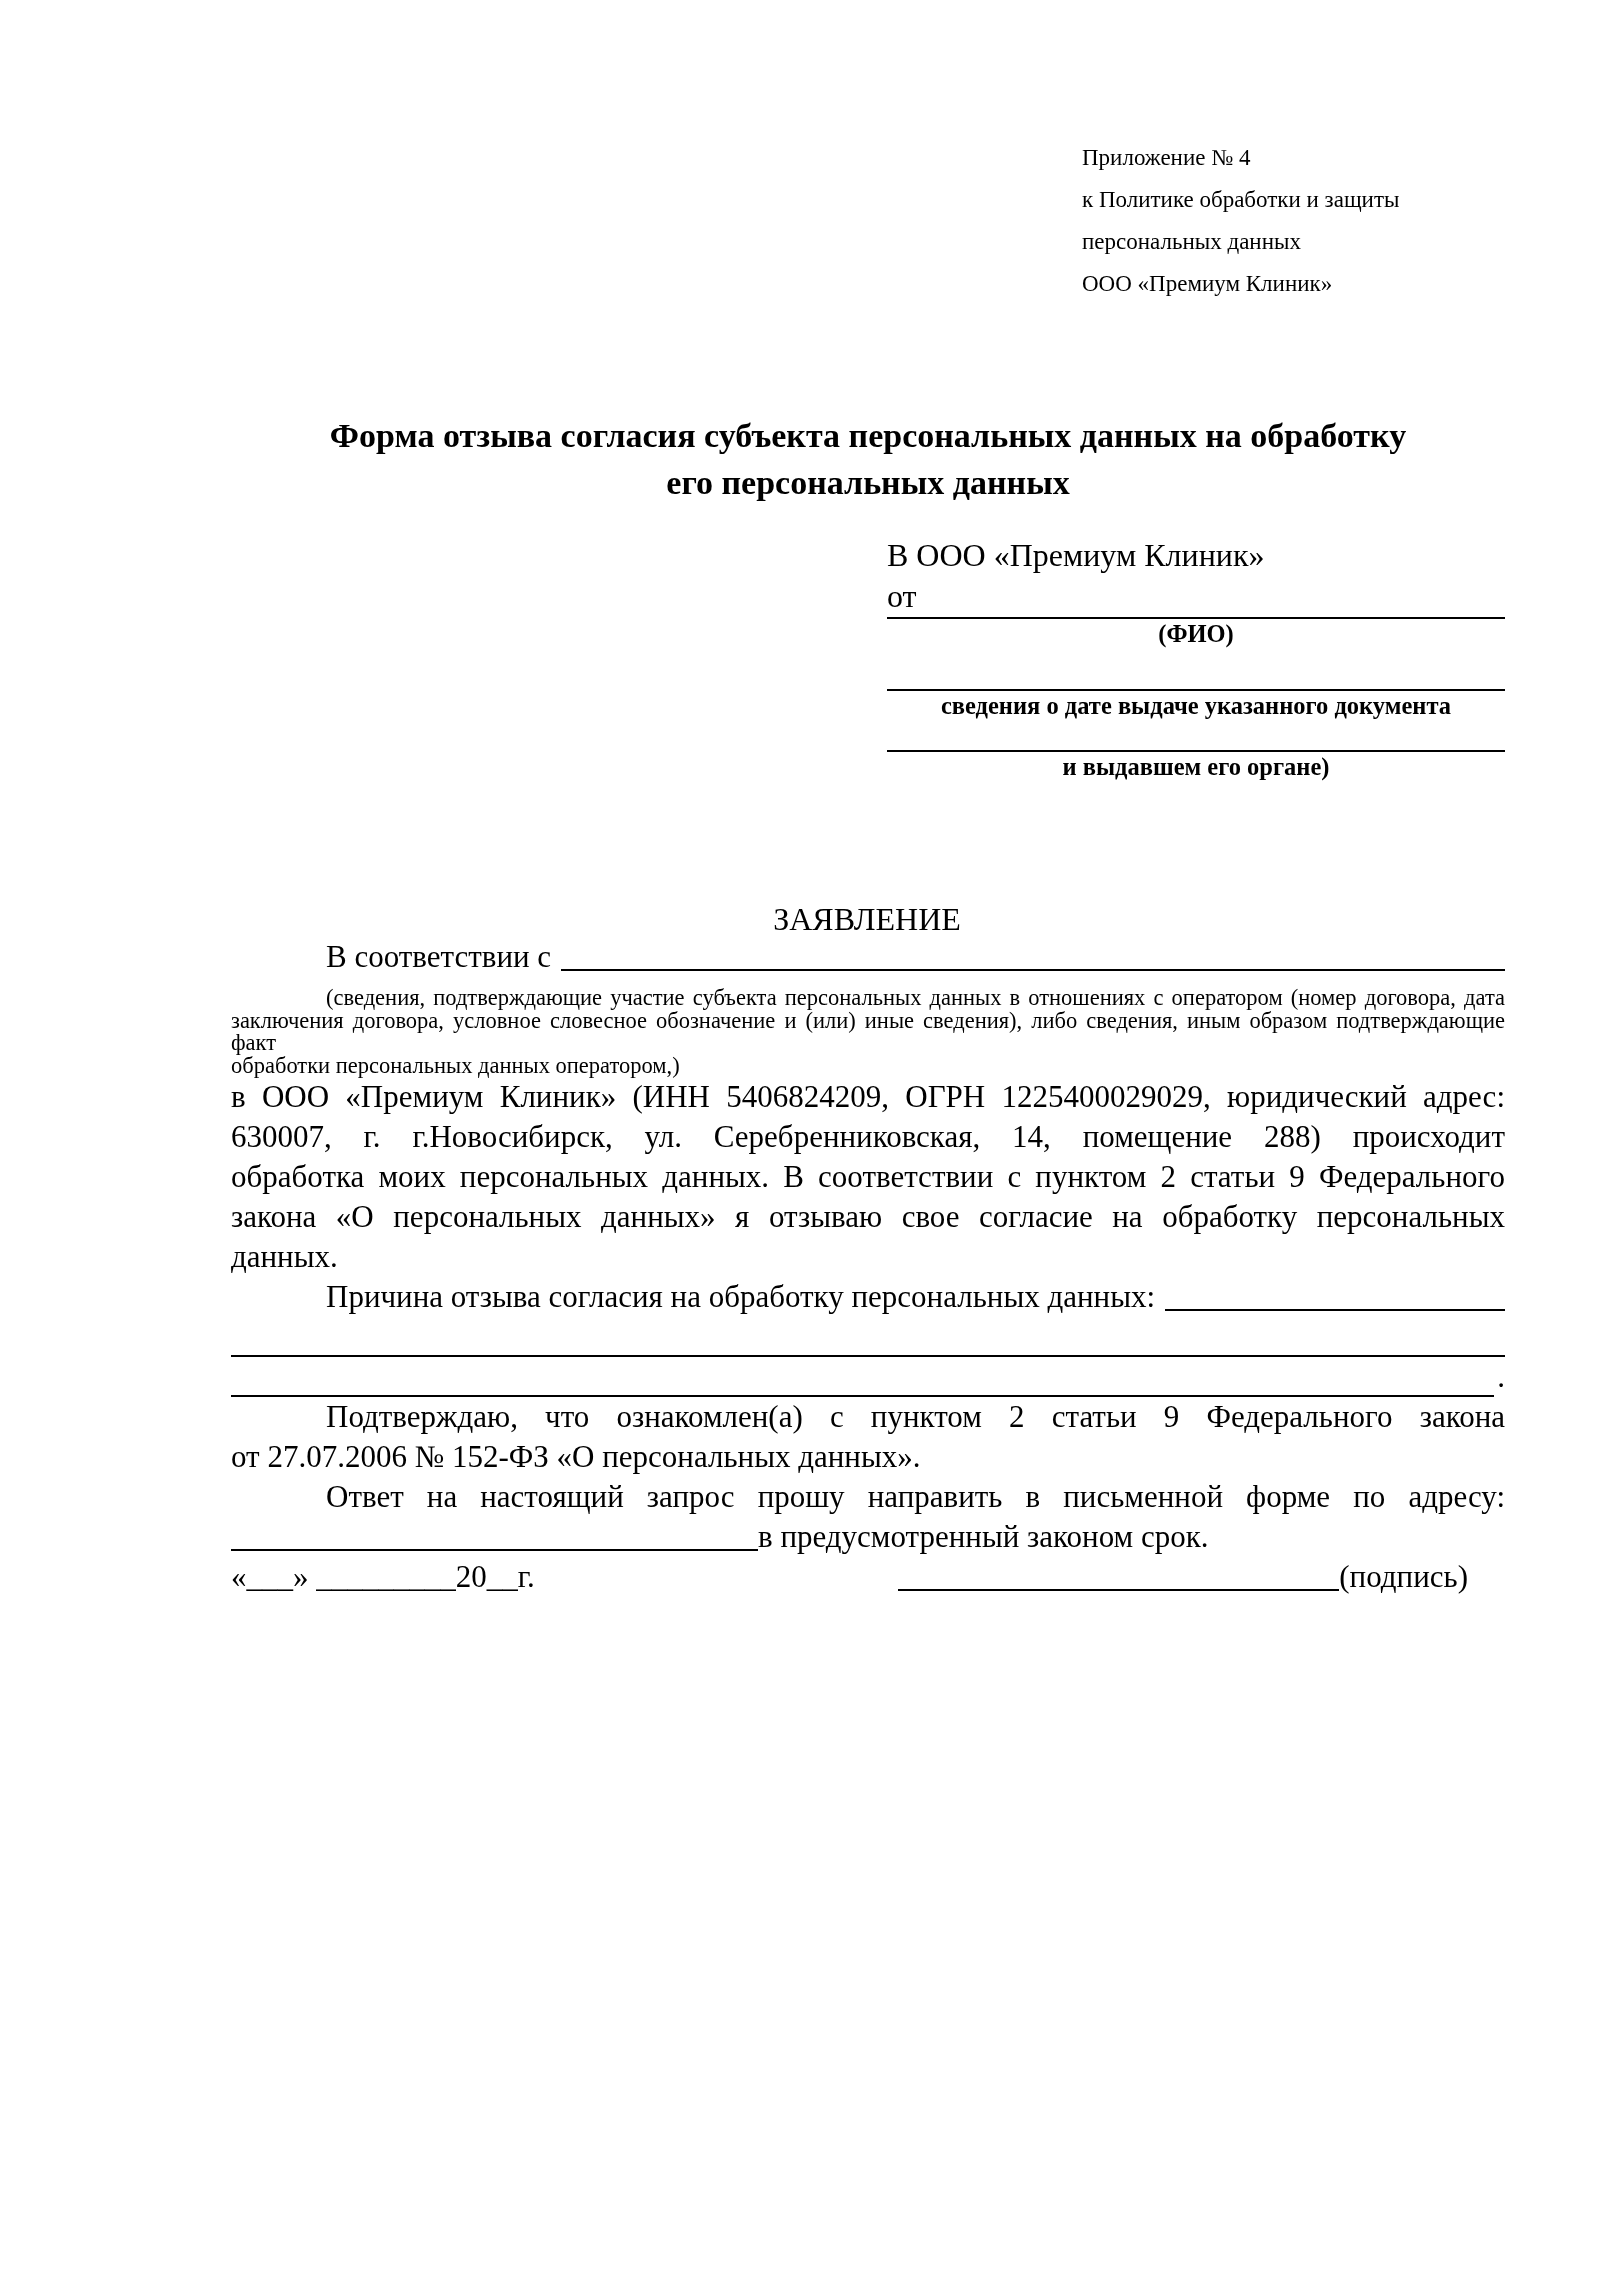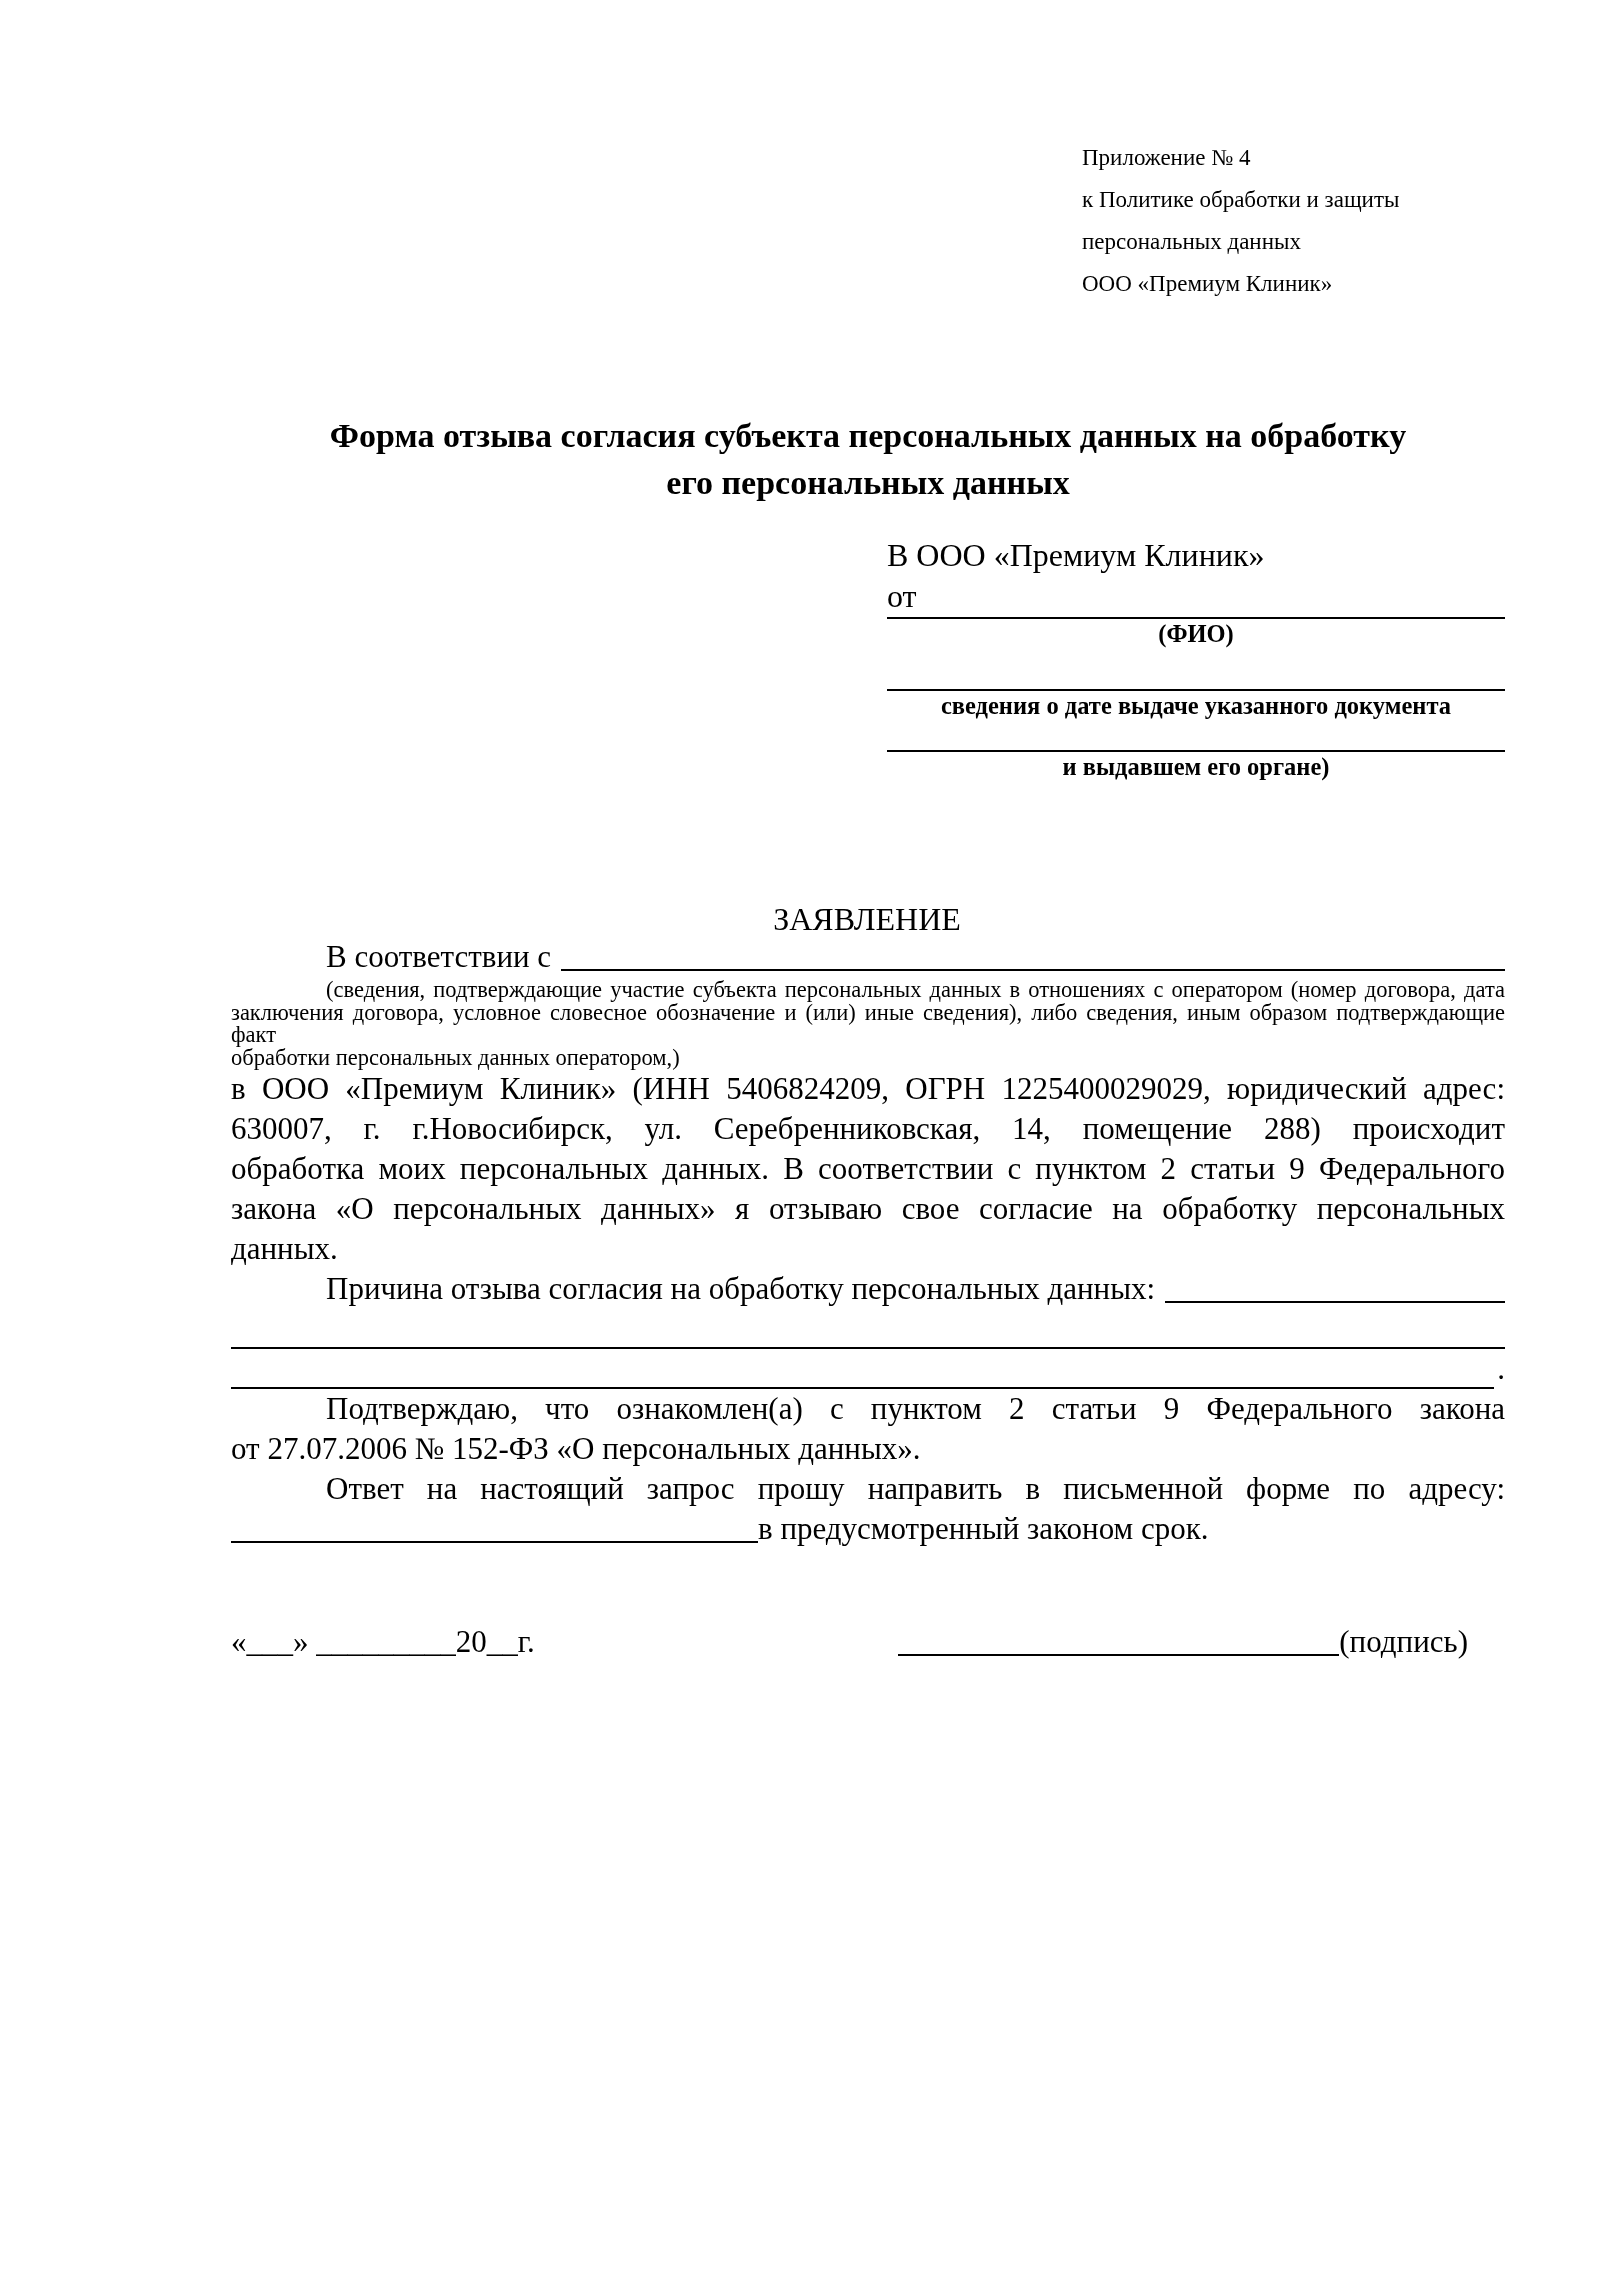--- a/index.html
+++ b/index.html
@@ -31,27 +31,27 @@
 
   
   #heading { left:230px; top:900px; width:1274px; text-align:center; font-size:32px; line-height:39px; }
 
   
   #main { left:231px; top:937px; width:1274px; font-size:31px; line-height:40px; }
   .row { display:flex; }
   .ind { padding-left:95px; }
   .j  { text-align:justify; text-align-last:justify; }
   .fill { flex:1; border-bottom:2.9px solid #000; margin:0 0 5.9px 9.8px; }
-  .note { margin-top:2px; font-size:22.5px; line-height:22.5px;font-family:Liberation Serif, serif; }
+  .note { margin-top:10px; font-size:22.5px; line-height:22.5px;font-family:Liberation Serif, serif; }
   .blank { height:40px; box-sizing:border-box; border-bottom:2.9px solid #000; }
   .blankrow { height:40px; }
   .bfill { flex:1; box-sizing:border-box; border-bottom:2.9px solid #000; }
   .period { padding-left:2.9px; line-height:40px; }
   .reply-line { width:527px; border-bottom:2.9px solid #000; margin-bottom:5.9px; }
-  .footer-row { display:flex; justify-content:space-between; margin-top:73px; }
+  .footer-row { display:flex; justify-content:space-between; }
   .sig-group { display:flex; margin-right:37px; }
   .sig-line { width:441px; border-bottom:2.9px solid #000; margin-bottom:5.9px; }
 </style>
 </head>
 <body>
 
 <div id="appendix" class="abs">
   <div>Приложение № 4</div>
   <div>к Политике обработки и защиты</div>
   <div>персональных данных</div>

